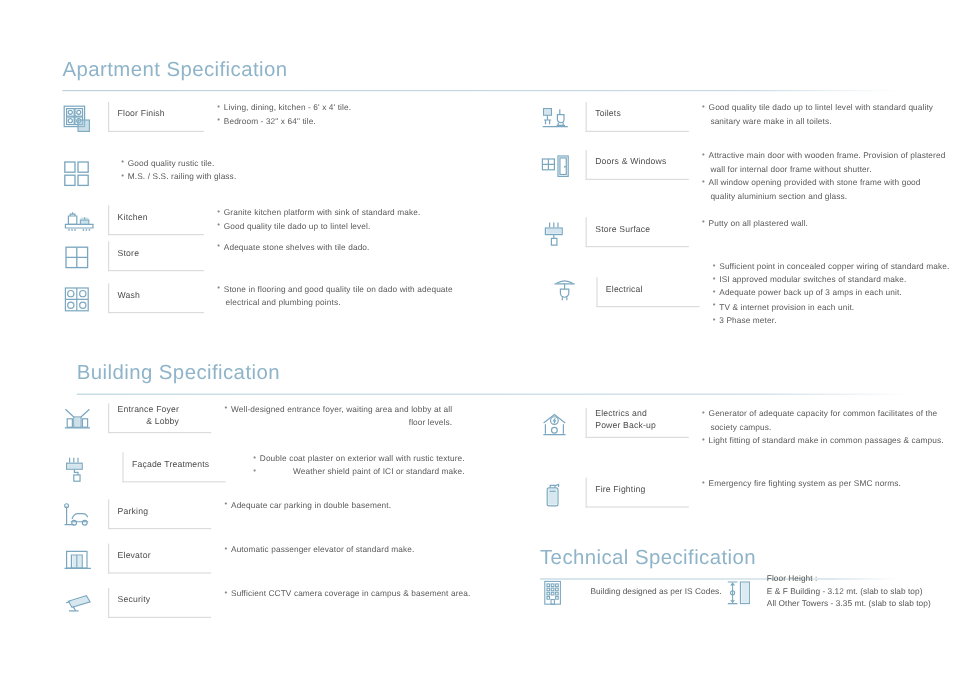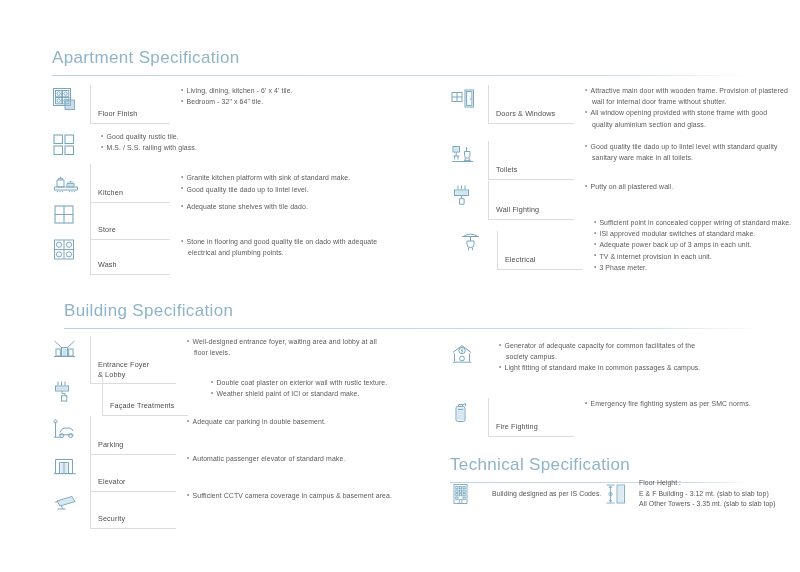--- a/index.html
+++ b/index.html
@@ -43,21 +43,20 @@
     padding:0 4px 4px 7px;
     min-height:20px;
     display:flex;align-items:center;
   }
   .label-cell.wide{width:74px;min-width:74px;}
   .label-cell span{
     font-size:7.2px;
     color:#4d4d4d;
     line-height:1.35;
     letter-spacing:.15px;
-    margin-top:24px;
   }
   .points{
     padding-left:11px;
     padding-top:0px;
   }
   .point{
     font-size:6.9px;
     line-height:1.62;
     color:#595959;
     letter-spacing:.1px;
@@ -212,20 +211,46 @@
           <span>Stone in flooring and good quality tile on dado with adequate</span>
           <span class="cont">electrical and plumbing points.</span>
         </div>
       </div>
     </div>
 
   </div>
 
   <div class="col" style="left:450px;top:85px;width:350px;">
 
+    <div class="spec-row" style="height:40px;">
+      <div class="icon-cell">
+        <svg width="26" height="24" viewBox="0 0 26 24">
+          <g fill="none" stroke="#7aa7bf" stroke-width="1">
+            <rect x="3" y="3.5" width="6.5" height="5.5"></rect>
+            <path d="M6.2 9 v4 M3.3 13 h6 M4.6 13 v3.5 M8 13 v3.5"></path>
+            <path d="M16.5 4 v4.5 M14.5 8.5 h5.5 v4 a2.7 2.7 0 0 1 -2.7 2.7 a2.7 2.7 0 0 1 -2.8 -2.7 z"></path>
+            <path d="M15.2 15.2 v2.2 M19.3 15.2 v2.2 M13.8 17.4 h7"></path>
+            <path d="M2.2 18.5 h21"></path>
+          </g>
+          <g fill="#9cc3d6" opacity="0.45">
+              <rect x="3.8" y="4.3" width="5" height="4"></rect>
+            </g>
+        </svg>
+      </div>
+      <div class="label-cell wide">
+        <span>Toilets</span>
+      </div>
+      <div class="points">
+        <div class="point">
+          <span>Good quality tile dado up to lintel level with standard quality</span>
+          <span class="cont">sanitary ware make in all toilets.</span>
+        </div>
+      </div>
+    </div>
+
     <div class="spec-row" style="height:56px;">
       <div class="icon-cell">
         <svg width="28" height="24" viewBox="0 0 28 24">
           <g fill="none" stroke="#7aa7bf" stroke-width="1">
             <rect x="2" y="5.5" width="10" height="9"></rect>
             <path d="M7 5.5 v9 M2 10 h10"></path>
             <rect x="15" y="3" width="8.5" height="17"></rect>
             <rect x="16.6" y="4.6" width="5.3" height="13.8"></rect>
             <circle cx="20.8" cy="12" r="0.8" fill="#7aa7bf" stroke="none"></circle>
           </g>
@@ -239,61 +264,35 @@
           <span>Attractive main door with wooden frame. Provision of plastered</span>
           <span class="cont">wall for internal door frame without shutter.</span>
         </div>
         <div class="point">
           <span>All window opening provided with stone frame with good</span>
           <span class="cont">quality aluminium section and glass.</span>
         </div>
       </div>
     </div>
 
-    <div class="spec-row" style="height:40px;">
-      <div class="icon-cell">
-        <svg width="26" height="24" viewBox="0 0 26 24">
-          <g fill="none" stroke="#7aa7bf" stroke-width="1">
-            <rect x="3" y="3.5" width="6.5" height="5.5"></rect>
-            <path d="M6.2 9 v4 M3.3 13 h6 M4.6 13 v3.5 M8 13 v3.5"></path>
-            <path d="M16.5 4 v4.5 M14.5 8.5 h5.5 v4 a2.7 2.7 0 0 1 -2.7 2.7 a2.7 2.7 0 0 1 -2.8 -2.7 z"></path>
-            <path d="M15.2 15.2 v2.2 M19.3 15.2 v2.2 M13.8 17.4 h7"></path>
-            <path d="M2.2 18.5 h21"></path>
-          </g>
-          <g fill="#9cc3d6" opacity="0.45">
-              <rect x="3.8" y="4.3" width="5" height="4"></rect>
-            </g>
-        </svg>
-      </div>
-      <div class="label-cell wide">
-        <span>Toilets</span>
-      </div>
-      <div class="points">
-        <div class="point">
-          <span>Good quality tile dado up to lintel level with standard quality</span>
-          <span class="cont">sanitary ware make in all toilets.</span>
-        </div>
-      </div>
-    </div>
-
     <div class="spec-row" style="height:36px;">
       <div class="icon-cell">
         <svg width="26" height="24" viewBox="0 0 26 24">
           <g fill="none" stroke="#7aa7bf" stroke-width="1">
             <path d="M8 2.5 v4 M11.5 2.5 v4 M15 2.5 v4"></path>
             <rect x="4.5" y="7" width="14" height="5.5"></rect>
             <path d="M11.5 12.5 v3.2 h-2 v5.5 h4.6 v-5.5 h-2.6"></path>
           </g>
           <g fill="#9cc3d6" opacity="0.45">
               <rect x="5.3" y="7.8" width="12.4" height="4"></rect>
             </g>
         </svg>
       </div>
       <div class="label-cell wide">
-        <span>Wall Fighting</span>
+        <span>Store Surface</span>
       </div>
       <div class="points">
         <div class="point">Putty on all plastered wall.</div>
       </div>
     </div>
 
     <div class="spec-row" style="height:60px;justify-content:center;">
       <div class="icon-cell" style="padding-top:12px;">
         <svg width="26" height="26" viewBox="0 0 26 26">
           <g fill="none" stroke="#7aa7bf" stroke-width="1">
@@ -317,21 +316,21 @@
       </div>
     </div>
 
   </div>
 
   <div class="section" style="left:64px;top:301px;width:696px;">
     <div class="section-title">Building Specification</div>
     <div class="section-rule"></div>
   </div>
 
-  <div class="col" style="left:52px;top:336px;width:350px;">
+  <div class="col" style="left:52px;top:336px;width:350px;text-align:right;">
 
     <div class="spec-row" style="height:41px;">
       <div class="icon-cell">
         <svg width="28" height="24" viewBox="0 0 28 24">
           <g fill="none" stroke="#7aa7bf" stroke-width="1">
             <path d="M2.5 3 l7 6.5 M22.5 3 l-7 6.5"></path>
             <rect x="9.5" y="9.5" width="6" height="8.5"></rect>
             <rect x="4" y="11" width="4.3" height="7"></rect>
             <rect x="16.7" y="11" width="4.3" height="7"></rect>
             <path d="M2 18.5 h21"></path>
@@ -453,20 +452,26 @@
         <svg width="28" height="26" viewBox="0 0 28 26">
           <g fill="none" stroke="#7aa7bf" stroke-width="1">
             <path d="M3 10.5 l9 -7 l9 7"></path>
             <circle cx="12" cy="8.5" r="3.2"></circle>
             <path d="M12.7 6.6 l-1.4 2.2 h1.5 l-1.1 1.9"></path>
             <path d="M4.5 11.5 v8 M19.5 11.5 v8"></path>
             <circle cx="12" cy="16.5" r="2.4"></circle>
             <path d="M2.8 20.2 h18.5"></path>
           </g>
         </svg>
+      </div>
+      <div class="label-cell wide">
+        <span>
+          <span>Electrics and</span><br>
+          <span>Power Back-up</span>
+        </span>
       </div>
       <div class="points">
         <div class="point">
           <span>Generator of adequate capacity for common facilitates of the</span>
           <span class="cont">society campus.</span>
         </div>
         <div class="point">Light fitting of standard make in common passages &amp; campus.</div>
       </div>
     </div>
 

